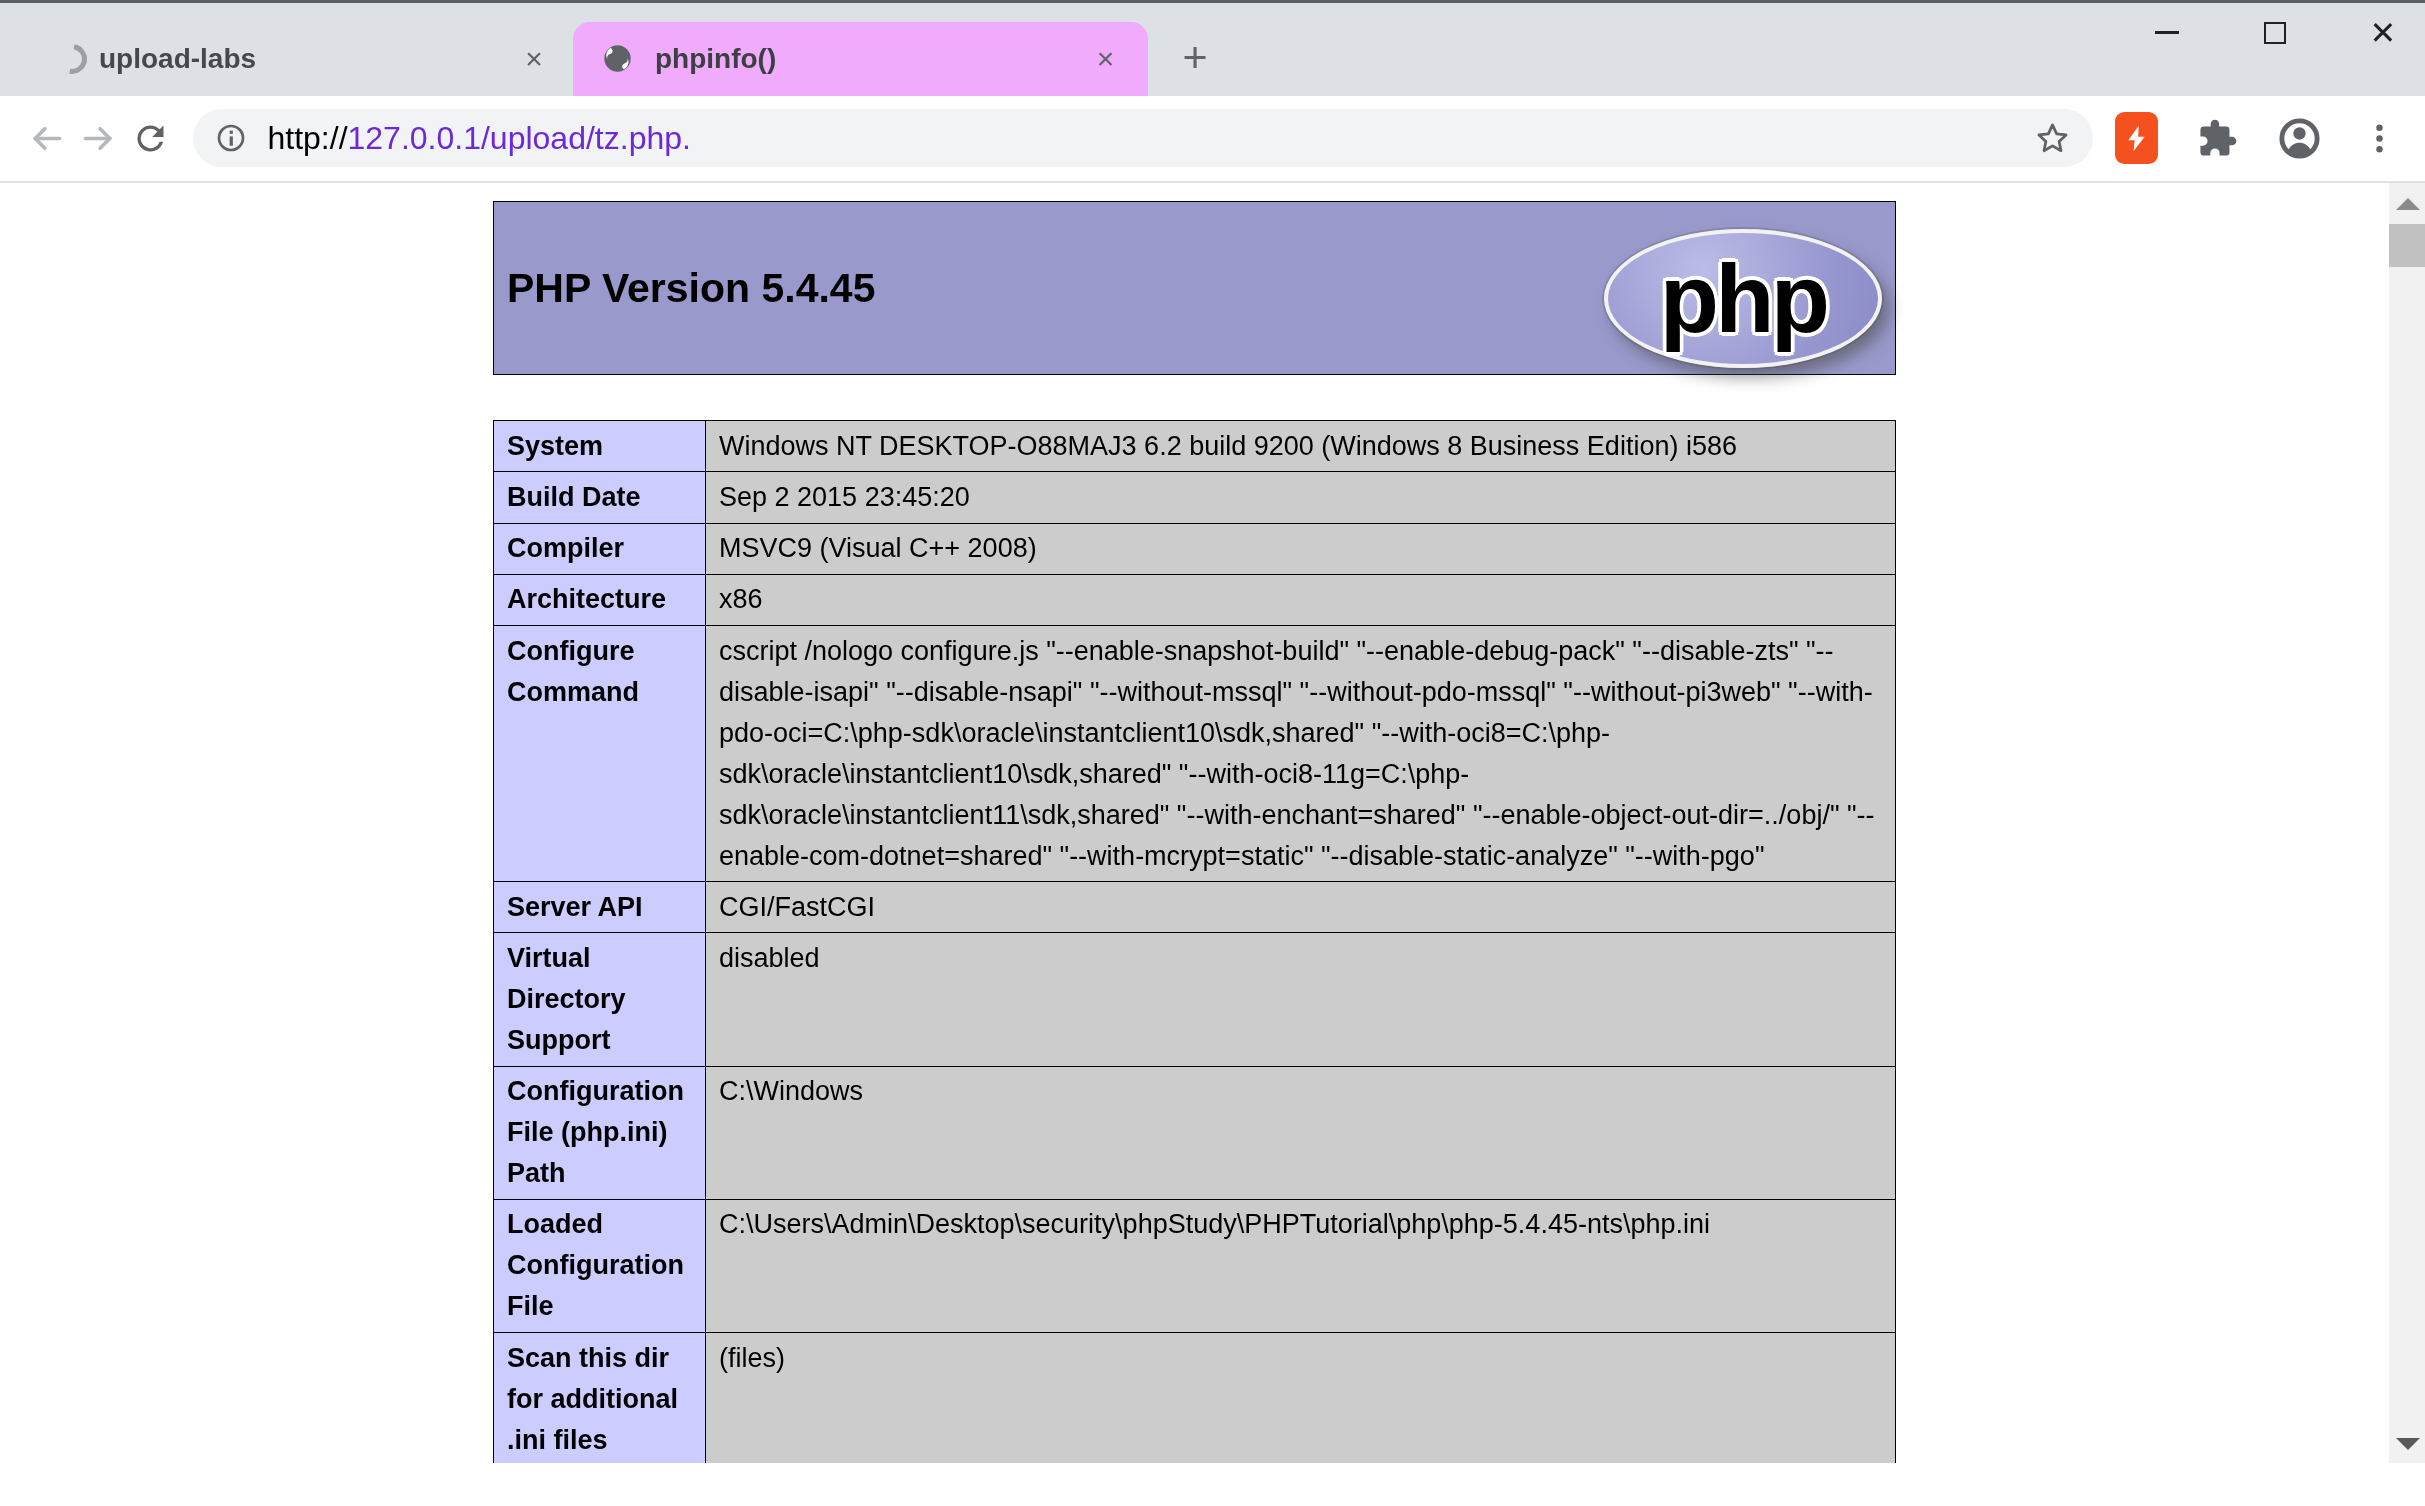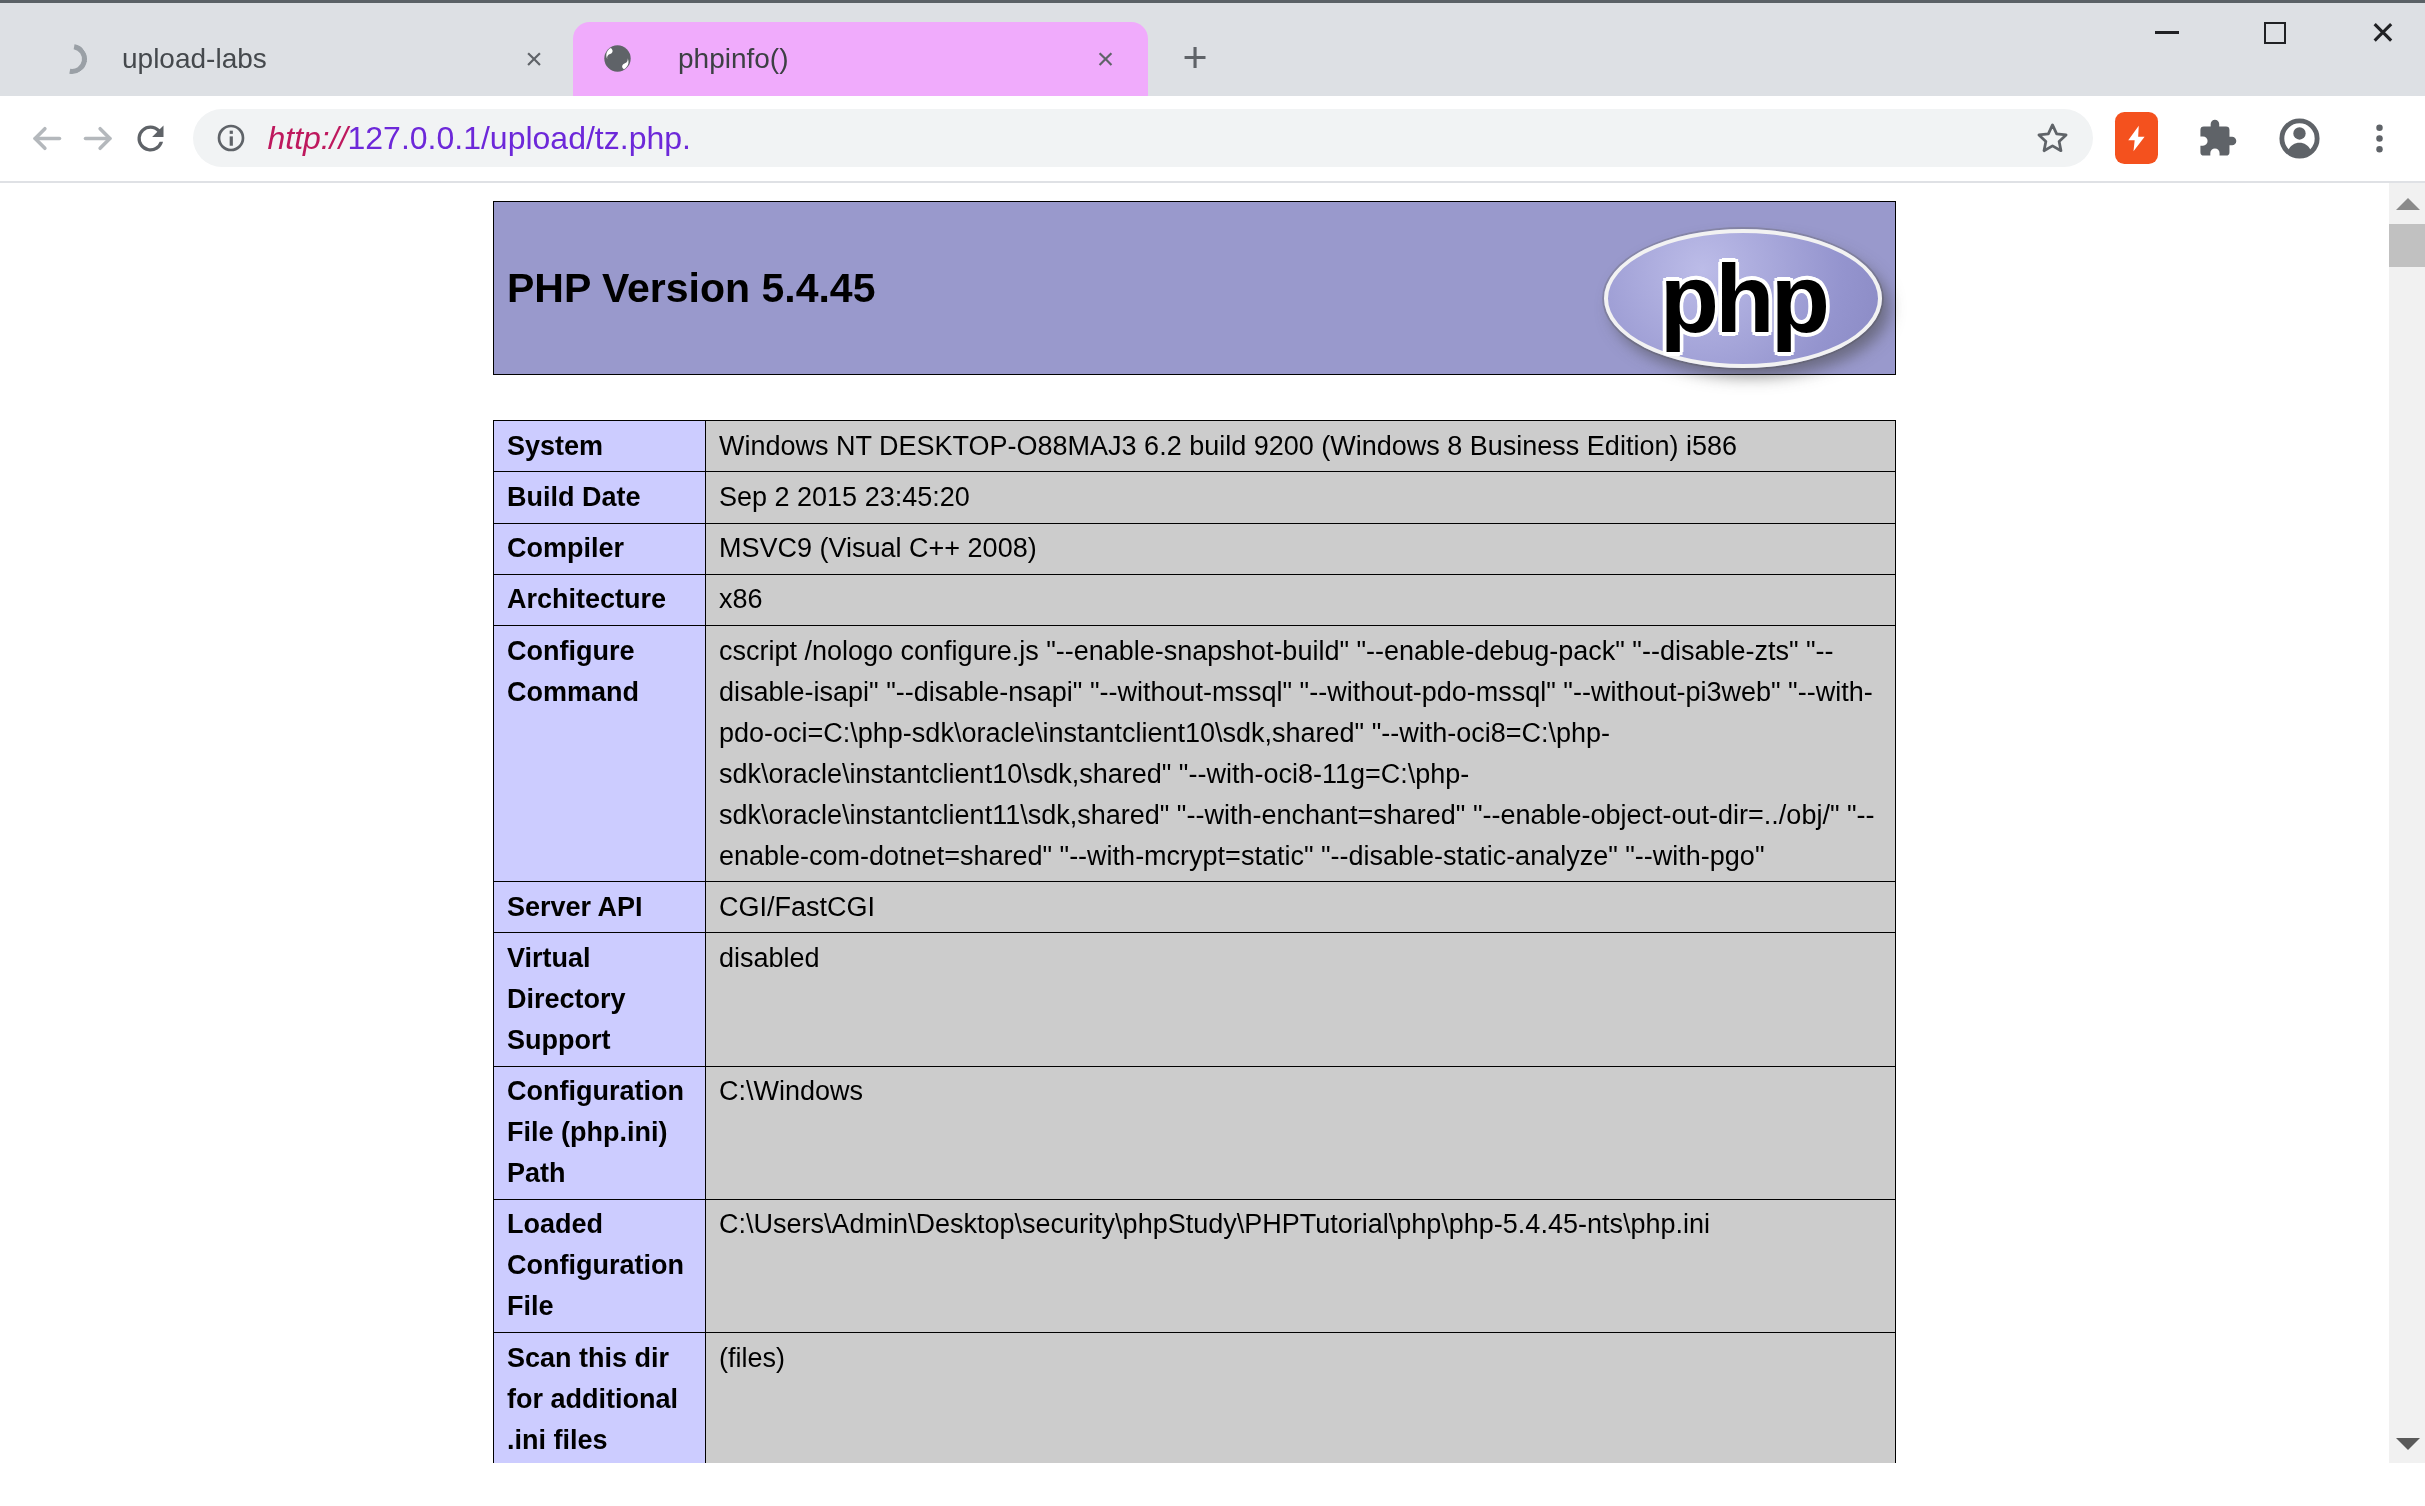--- a/index.html
+++ b/index.html
@@ -20,21 +20,21 @@
   }
   .tab {
     height: 74px; display: flex; align-items: center;
     font-size: 28px; color: #45494d;
   }
   .tab.inactive { width: 549px; padding: 0 20.4px 0 33px; }
   .tab.active {
     width: 575px; padding: 0 24px 0 28px;
     background: #f0abfc; border-radius: 16.7px 16.7px 0 0; color: #3c4043; gap: 9px;
   }
-  .tab .title { flex: 1; margin-left: 35px; white-space: nowrap; overflow: hidden; }
+  .tab .title { flex: 1; margin-left: 12px; white-space: nowrap; overflow: hidden; font-weight: bold; }
   .tab-close {
     width: 37px; height: 37px; display: flex; align-items: center; justify-content: center;
     font-size: 30px; color: #5f6368; border-radius: 50%; cursor: pointer; flex: none;
   }
   .spinner {
     width: 30px; height: 30px; border-radius: 50%; flex: none;
     border: 5.6px solid transparent;
     border-right-color: #9aa0a6; border-bottom-color: #9aa0a6;
     transform: rotate(-35deg);
   }
@@ -60,21 +60,21 @@
   }
   .nav-icon { width: 52px; height: 52px; display: flex; align-items: center; justify-content: center; border-radius: 50%; flex: none; }
   .nav-icon svg { width: 39px; height: 39px; }
   .omnibox {
     flex: 1; height: 58px; margin: 0 22px 0 16.7px;
     background: #f1f3f4; border-radius: 32px;
     display: flex; align-items: center; padding: 0 22px;
     font-size: 32px; min-width: 0;
   }
   .omnibox .url { margin-left: 20.4px; white-space: nowrap; overflow: hidden; flex: 1; }
-  .url-scheme { color: #be185d; font-style: italic; }
+  .url-scheme { color: #000000; }
   .url-rest { color: #6d28d9; }
   .right-icons { display: flex; align-items: center; gap: 39px; padding-right: 7.4px; }
   .ext-lightning {
     width: 43px; height: 52px; border-radius: 9.3px; background: #f4511e;
     display: flex; align-items: center; justify-content: center; flex: none;
   }
   .toolbar-sep { height: 1.9px; background: #dfe1e5; }
 
   
   .content { position: relative; height: 1484px; background: #ffffff; }

